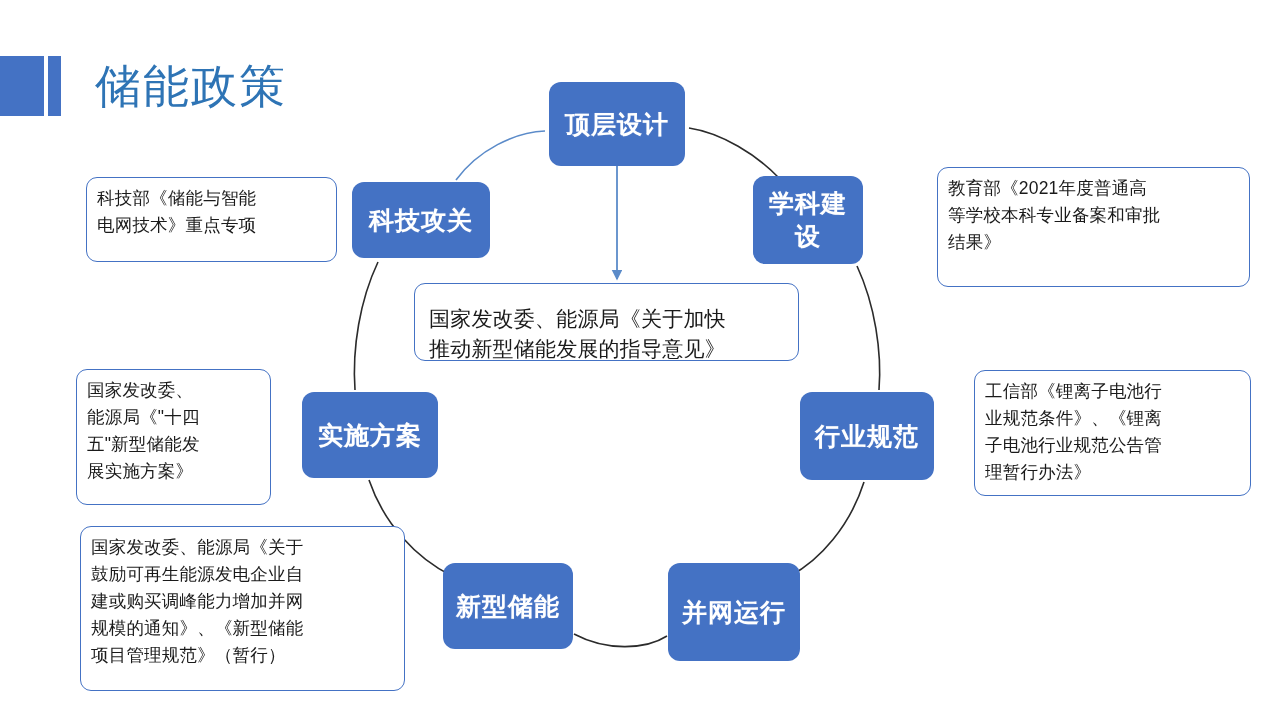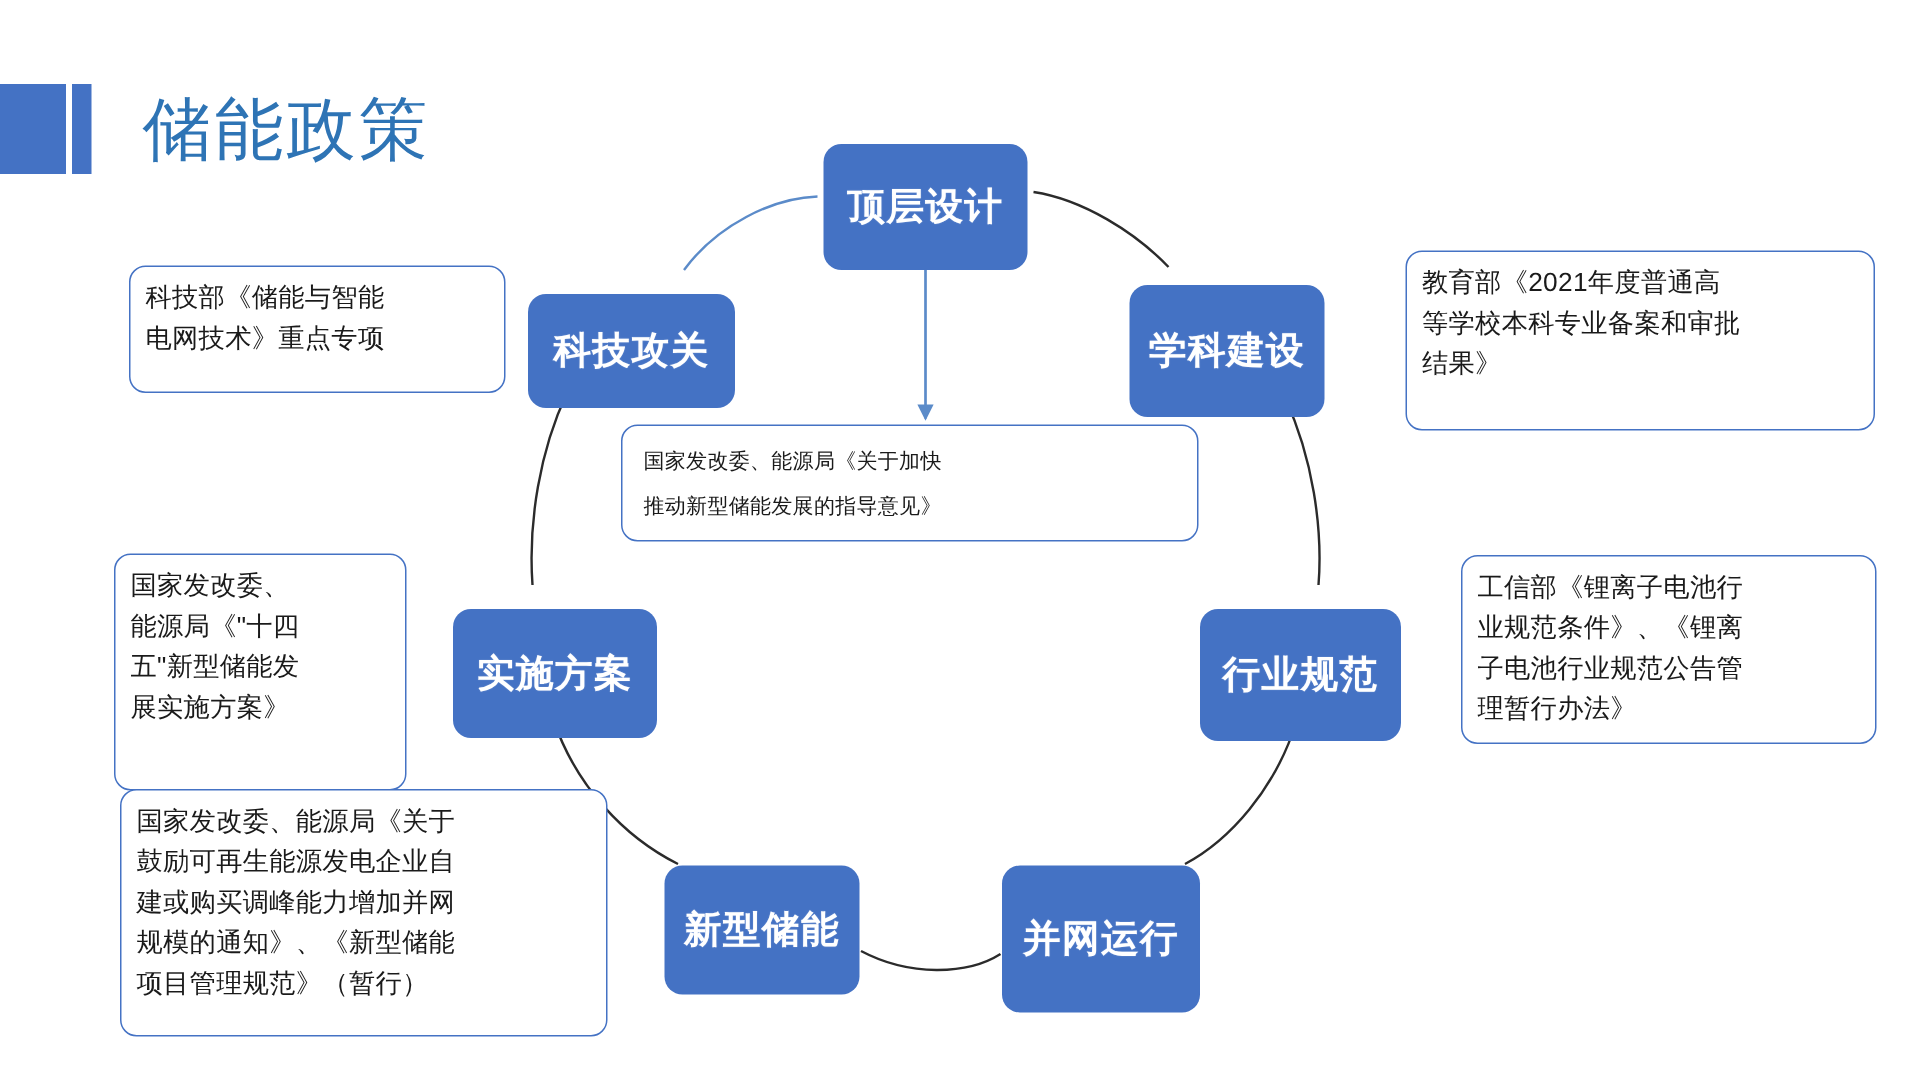--- a/index.html
+++ b/index.html
@@ -77,25 +77,24 @@
     line-height: 33px;
     font-weight: bold;
     display: flex;
     align-items: center;
     justify-content: center;
     text-align: center;
     letter-spacing: 1px;
     box-sizing: border-box;
     padding: 4px 8px;
     text-shadow: 0 0 1px rgba(255,255,255,0.35);
-    margin-top: 14px;
   }
 
   #node-top        { left: 549px; top: 82px;  width: 136px; height: 84px; }
-  #node-discipline { left: 753px; top: 176px; width: 130px; height: 88px; }
+  #node-discipline { left: 753px; top: 176px; width: 110px; height: 88px; }
   #node-tech       { left: 352px; top: 182px; width: 138px; height: 76px; }
   #node-industry   { left: 800px; top: 392px; width: 134px; height: 88px; }
   #node-plan       { left: 302px; top: 392px; width: 136px; height: 86px; }
   #node-grid       { left: 668px; top: 563px; width: 132px; height: 98px; }
   #node-project    { left: 443px; top: 563px; width: 130px; height: 86px; }
 
   
   .callout {
     position: absolute;
     background: #ffffff;
@@ -105,22 +104,22 @@
     font-size: 17.5px;
     line-height: 27px;
     box-sizing: border-box;
     padding: 7px 10px;
     letter-spacing: 0.2px;
   }
 
   #callout-tech      { left: 74px;  top: 177px; width: 251px; height: 85px; margin-left: 12px; }
   #callout-discipline{ left: 937px; top: 167px; width: 313px; height: 120px; }
   #callout-center    { left: 414px; top: 283px; width: 385px; height: 78px;
-                       font-size: 14px; line-height: 30px; padding: 8px 14px; }
-  #callout-plan      { left: 76px;  top: 369px; width: 195px; height: 158px; }
+                       font-size: 21px; line-height: 30px; padding: 20px 14px; }
+  #callout-plan      { left: 76px;  top: 369px; width: 195px; height: 136px; }
   #callout-industry  { left: 974px; top: 370px; width: 277px; height: 126px; }
   #callout-project   { left: 80px;  top: 526px; width: 325px; height: 165px; }
   #callout-grid      { left: 835px; top: 526px; width: 325px; height: 147px; }
 
   .callout-line { display: block; white-space: nowrap; }
 </style>
 </head>
 <body>
 
 <div id="title-bar">

